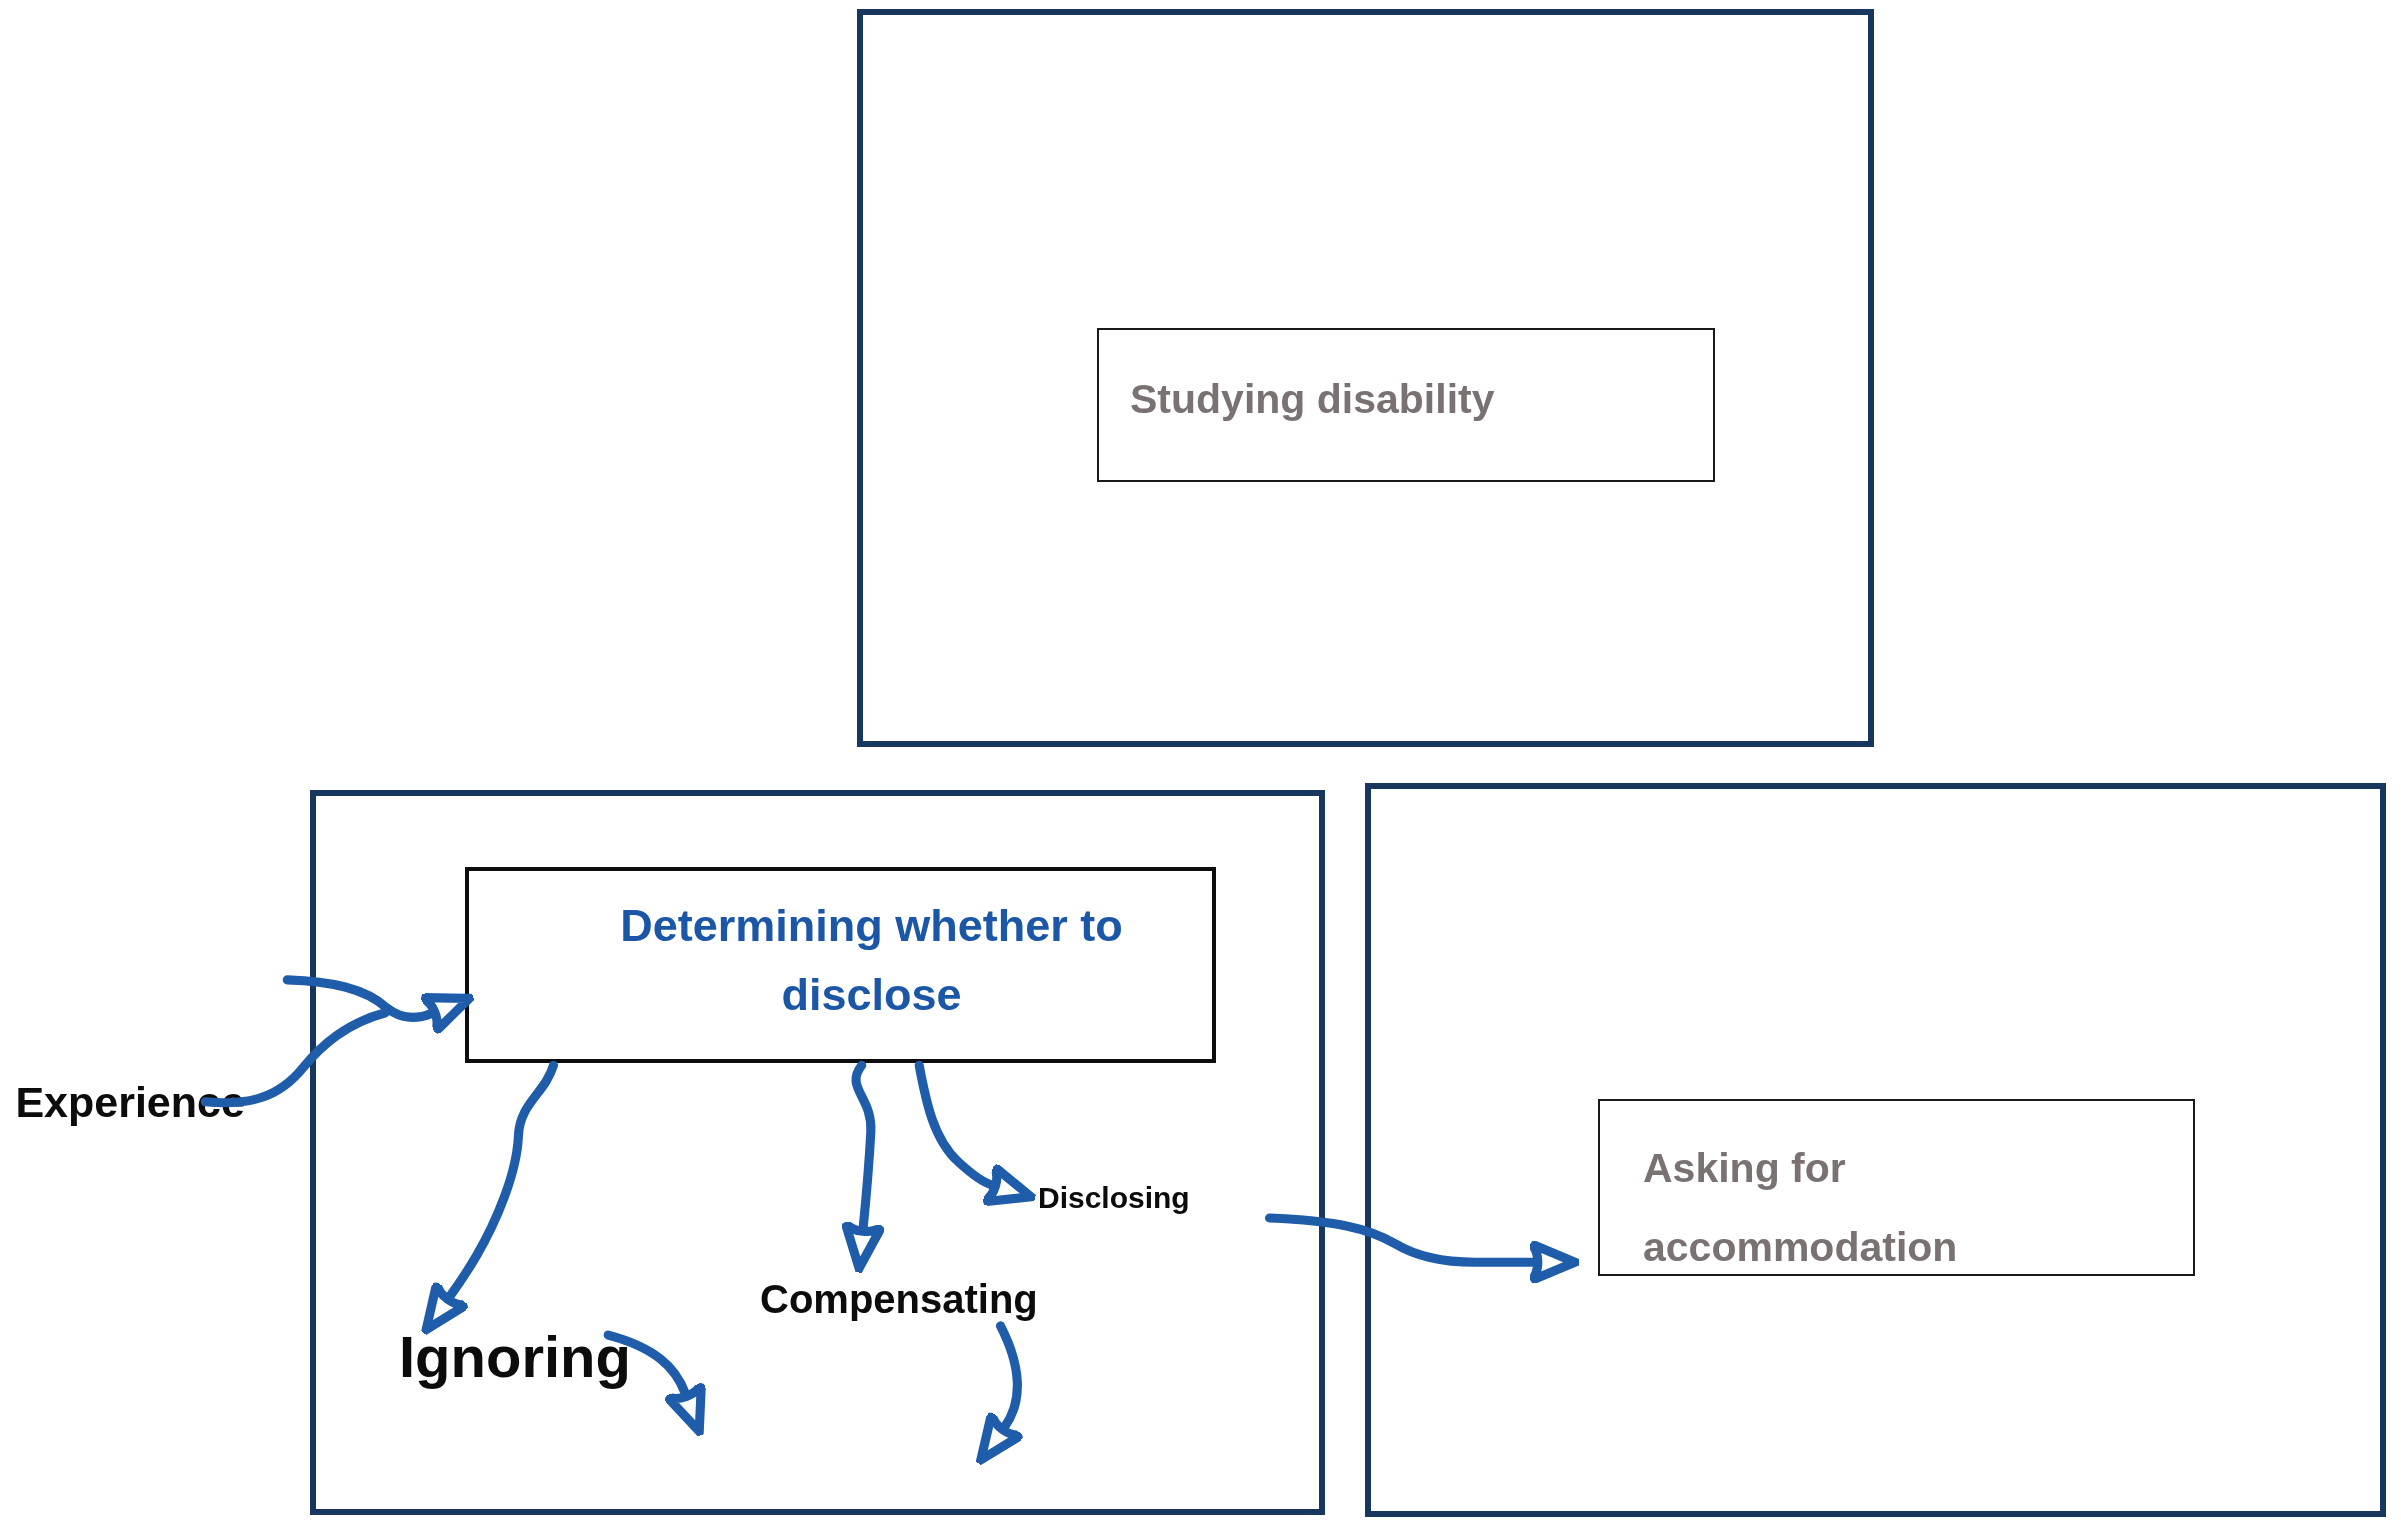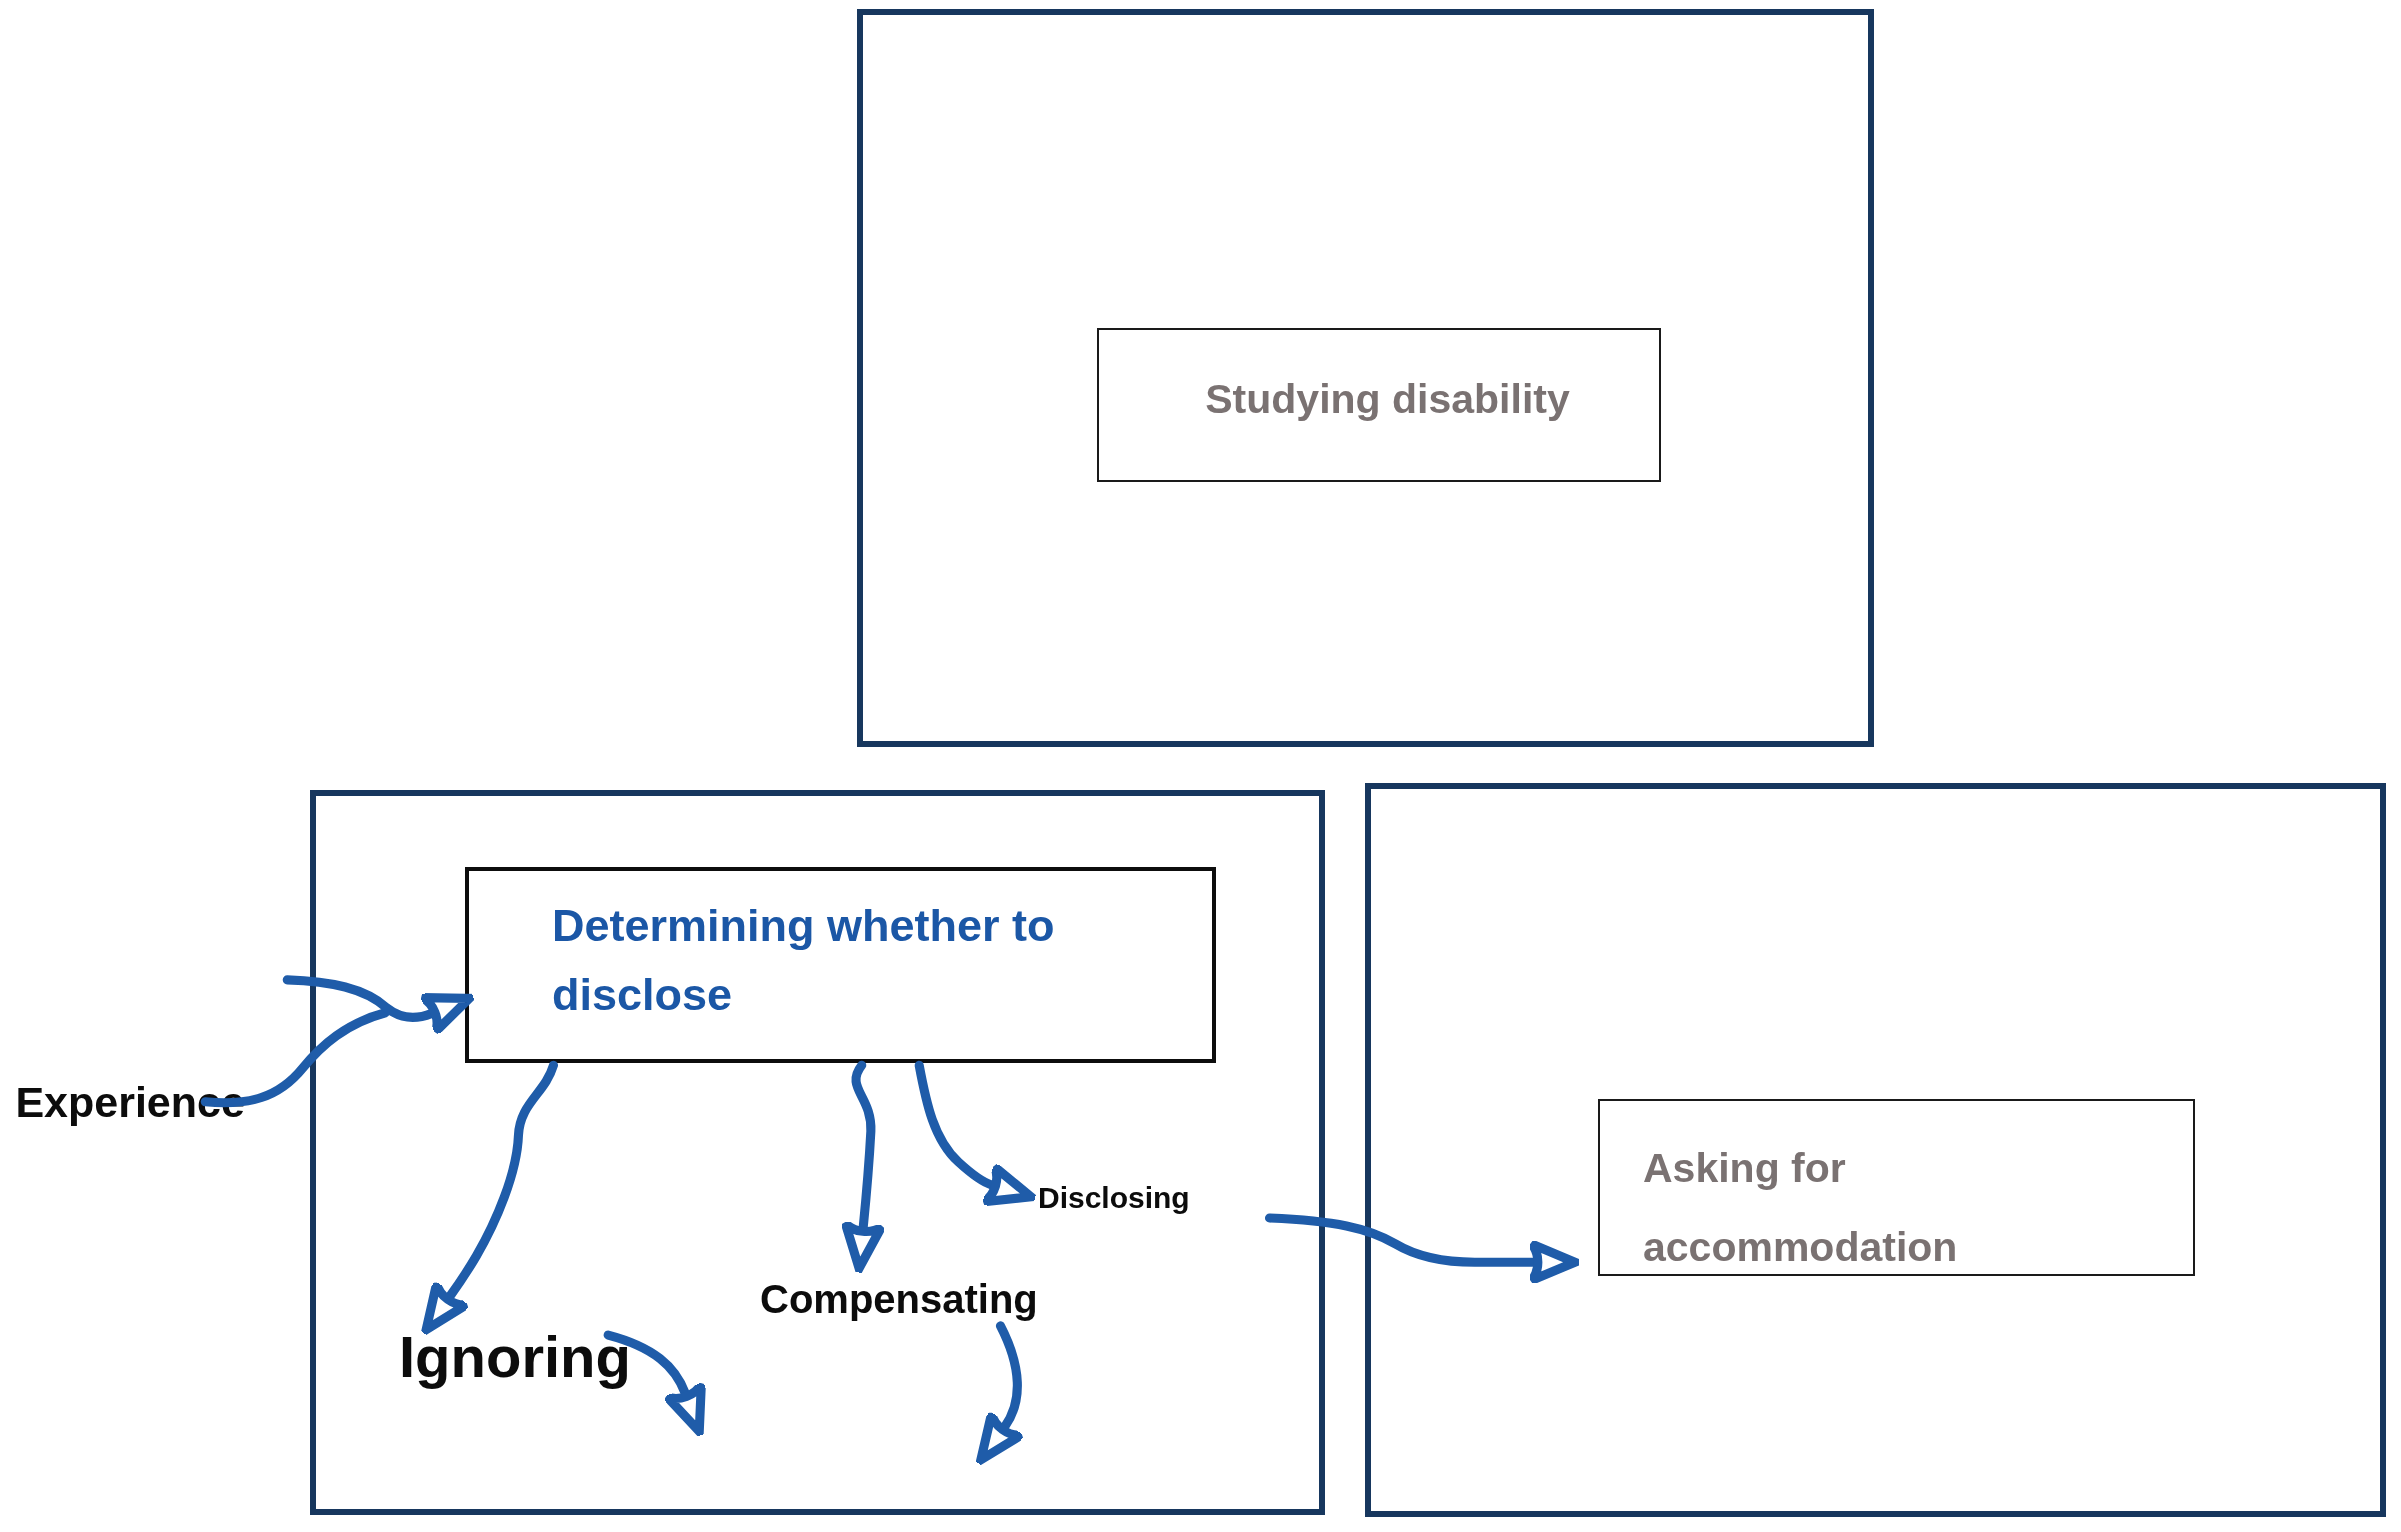--- a/index.html
+++ b/index.html
@@ -30,33 +30,34 @@
   }
   .label {
     position: absolute;
     font-weight: 700;
     color: #0c0c0c;
     white-space: pre-line;
   }
   
   #box-studying-phase { left: 857px; top: 9px; width: 1017px; height: 738px; }
   #box-studying {
-    left: 1097px; top: 328px; width: 564px; height: 154px;
+    left: 1097px; top: 328px; width: 618px; height: 154px;
     border: 2.8px solid #1a1a1a;
     padding: 46px 14px 2px 31px;
-    font-weight: 700; font-size: 41px; color: #7A7272; text-align: center;
+    font-weight: 700; font-size: 41px; color: #7A7272;
   }
   
   #box-determining-phase { left: 310px; top: 790px; width: 1015px; height: 725px; }
   #box-determining {
     left: 465px; top: 867px; width: 751px; height: 196px;
     border: 4.9px solid #0d0d0d;
     padding: 19.6px 21px 0 83px;
     font-weight: 700; font-size: 45px; line-height: 69px; color: #1B57A6;
     white-space: pre-line;
+    text-align: center;
   }
   
   #box-asking-phase { left: 1365px; top: 783px; width: 1021px; height: 734px; }
   #box-asking {
     left: 1598px; top: 1099px; width: 597px; height: 177px;
     border: 2.1px solid #1a1a1a;
     padding: 28px 14px 0 43px;
     font-weight: 700; font-size: 41px; line-height: 79px; color: #7A7272;
     white-space: pre-line;
   }

